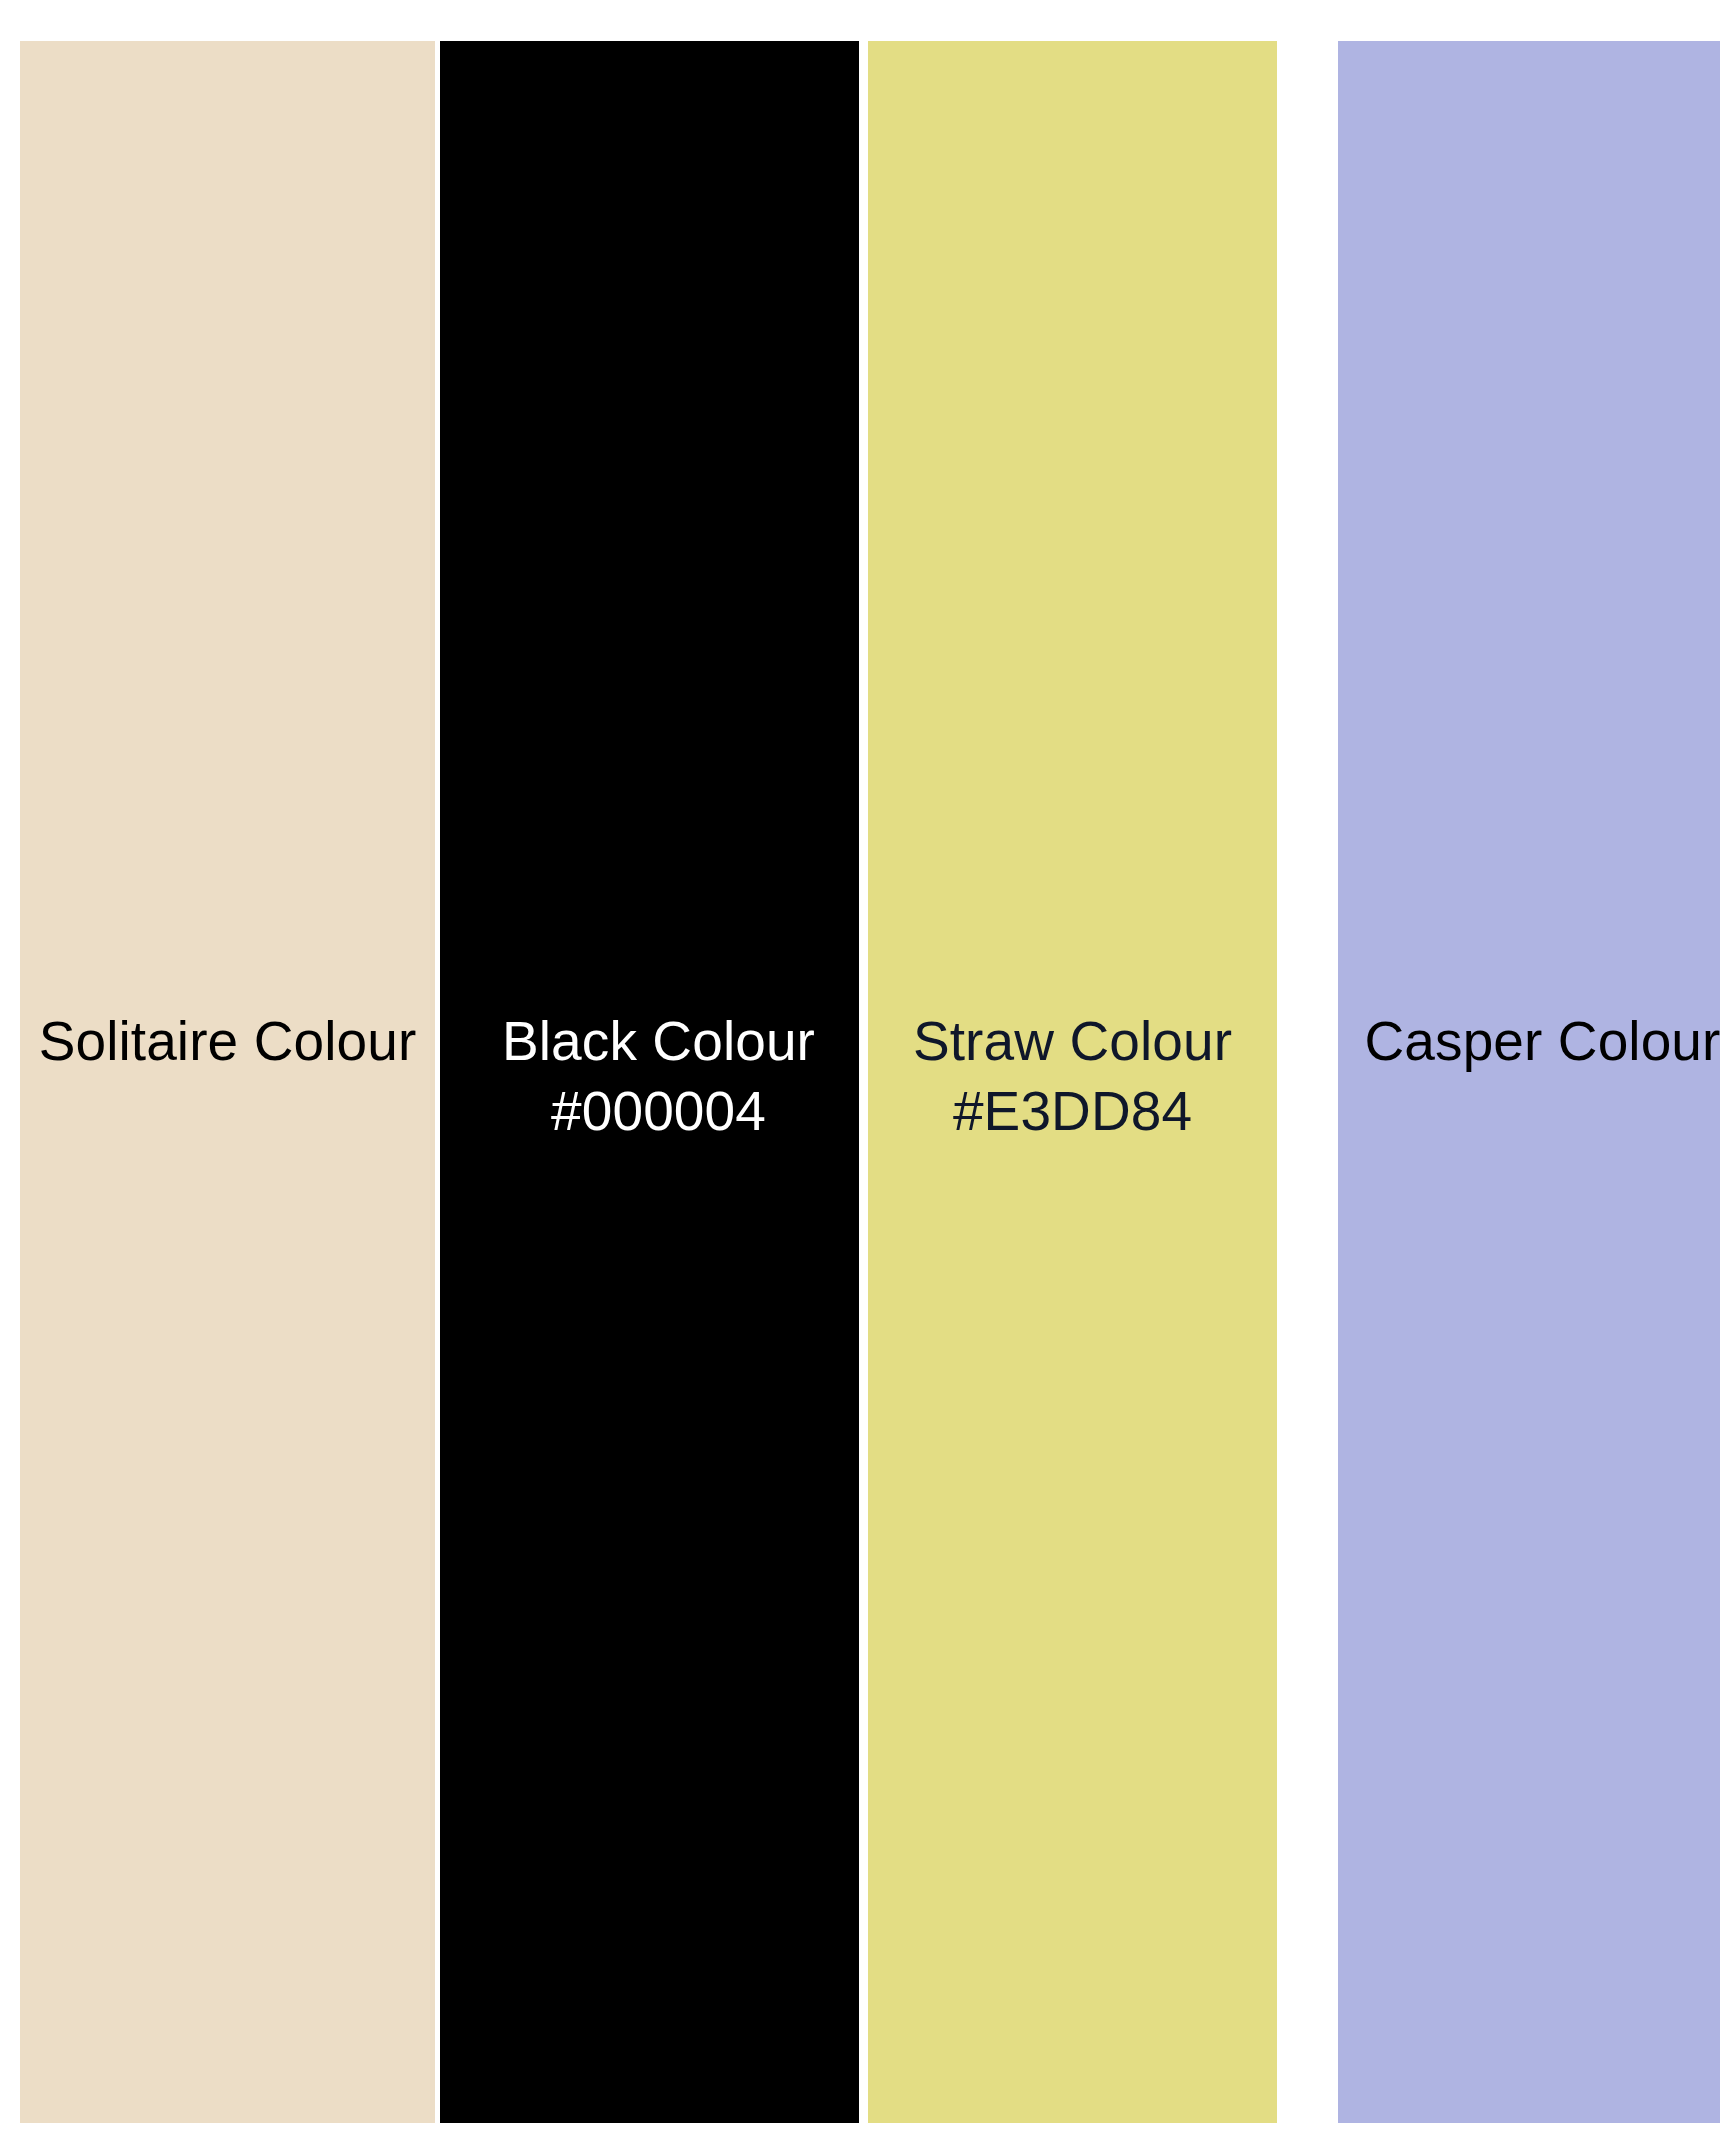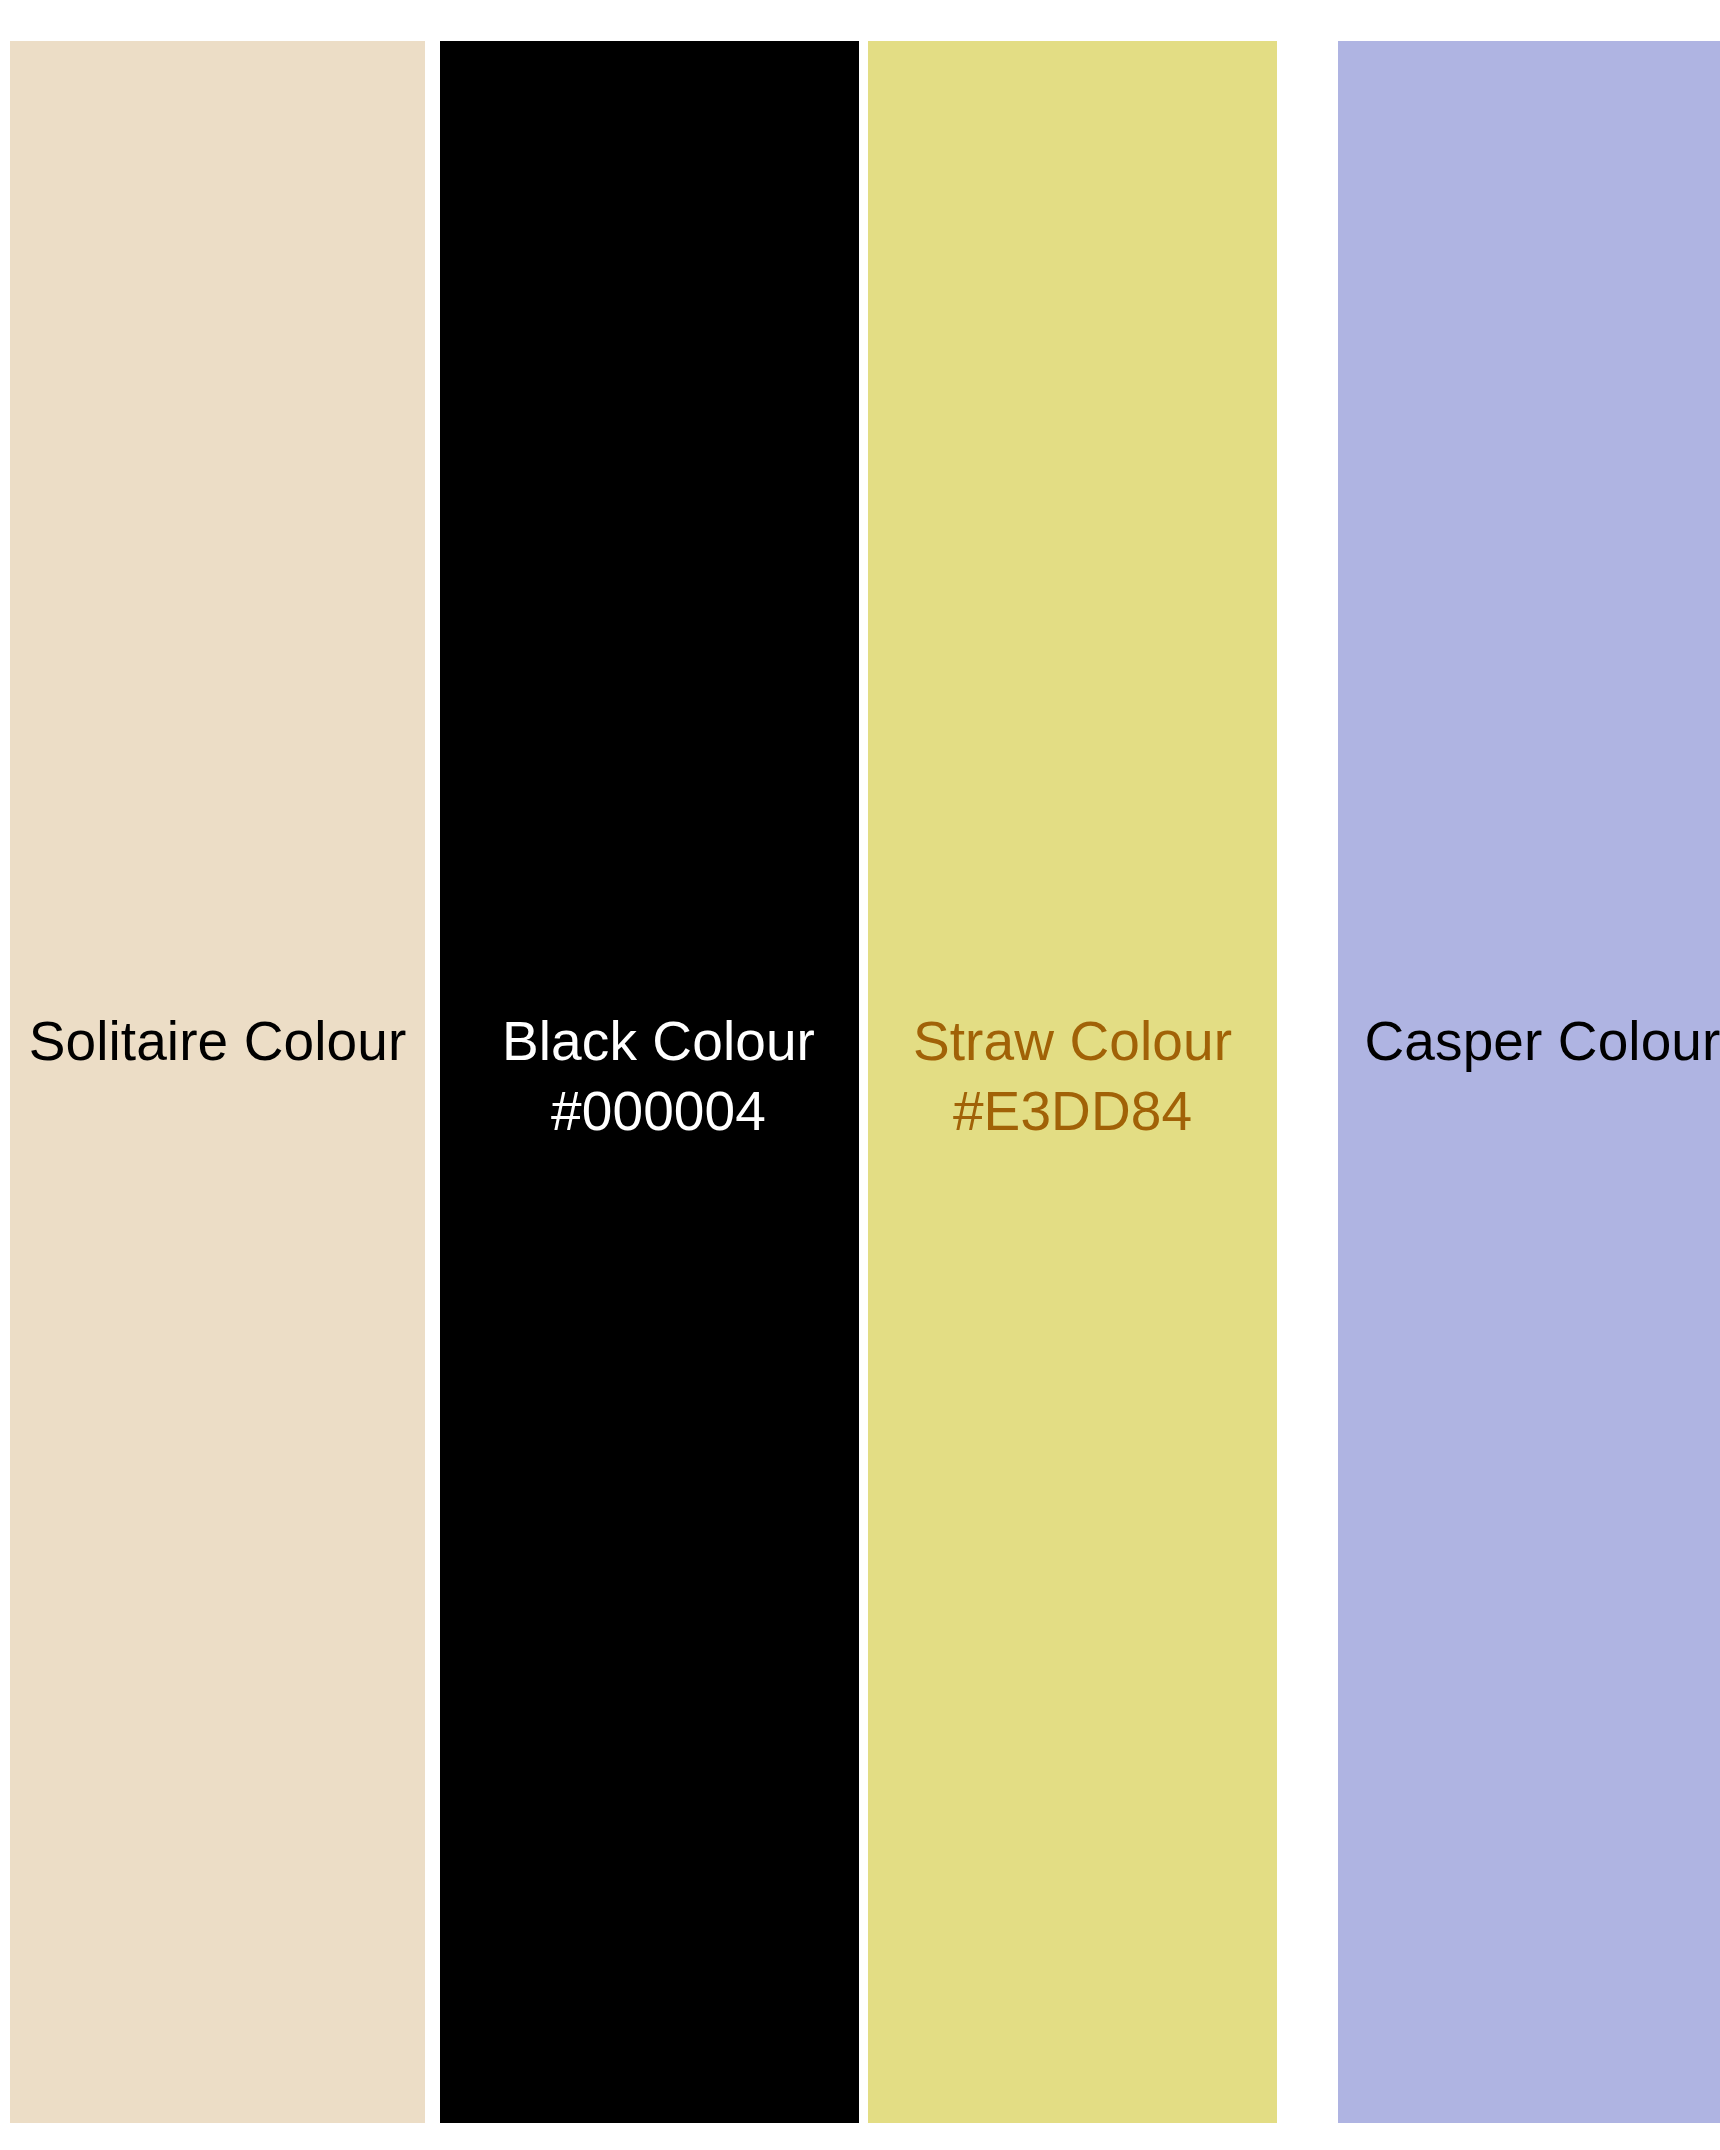--- a/index.html
+++ b/index.html
@@ -22,21 +22,21 @@
   .swatch {
     position: absolute;
     top: 41px;
     height: 2082px;
     box-sizing: border-box;
     display: flex;
     flex-direction: column;
     align-items: center;
     justify-content: flex-start;
   }
-  .swatch-1 { left: 10px;    width: 415px; }
+  .swatch-1 { left: 20px;    width: 415px; }
   .swatch-2 { left: 440px;  width: 419px; }
   .swatch-3 { left: 868px;  width: 409px; }
   .swatch-4 { left: 1298px; width: 409px; margin-left: 40px; }
 
   .swatch-label {
     position: absolute;
     left: 0;
     right: 0;
     top: 965px;
     text-align: center;
@@ -62,21 +62,21 @@
   </div>
 
   <div class="swatch swatch-2" style="background: rgb(0, 0, 0);">
     <div class="swatch-label" style="color: rgb(255, 255, 255); padding-left: 18px;">
       <span class="line">Black Colour</span>
       <span class="line">#000004</span>
     </div>
   </div>
 
   <div class="swatch swatch-3" style="background: rgb(227, 221, 132);">
-    <div class="swatch-label" style="color: #a16207;">
+    <div class="swatch-label" style="color: #0f172a;">
       <span class="line">Straw Colour</span>
       <span class="line">#E3DD84</span>
     </div>
   </div>
 
   <div class="swatch swatch-4" style="background: rgb(175, 180, 226);">
     <div class="swatch-label" style="color: rgb(0, 0, 0);">
       <span class="line">Casper Colour</span>
     </div>
   </div>

